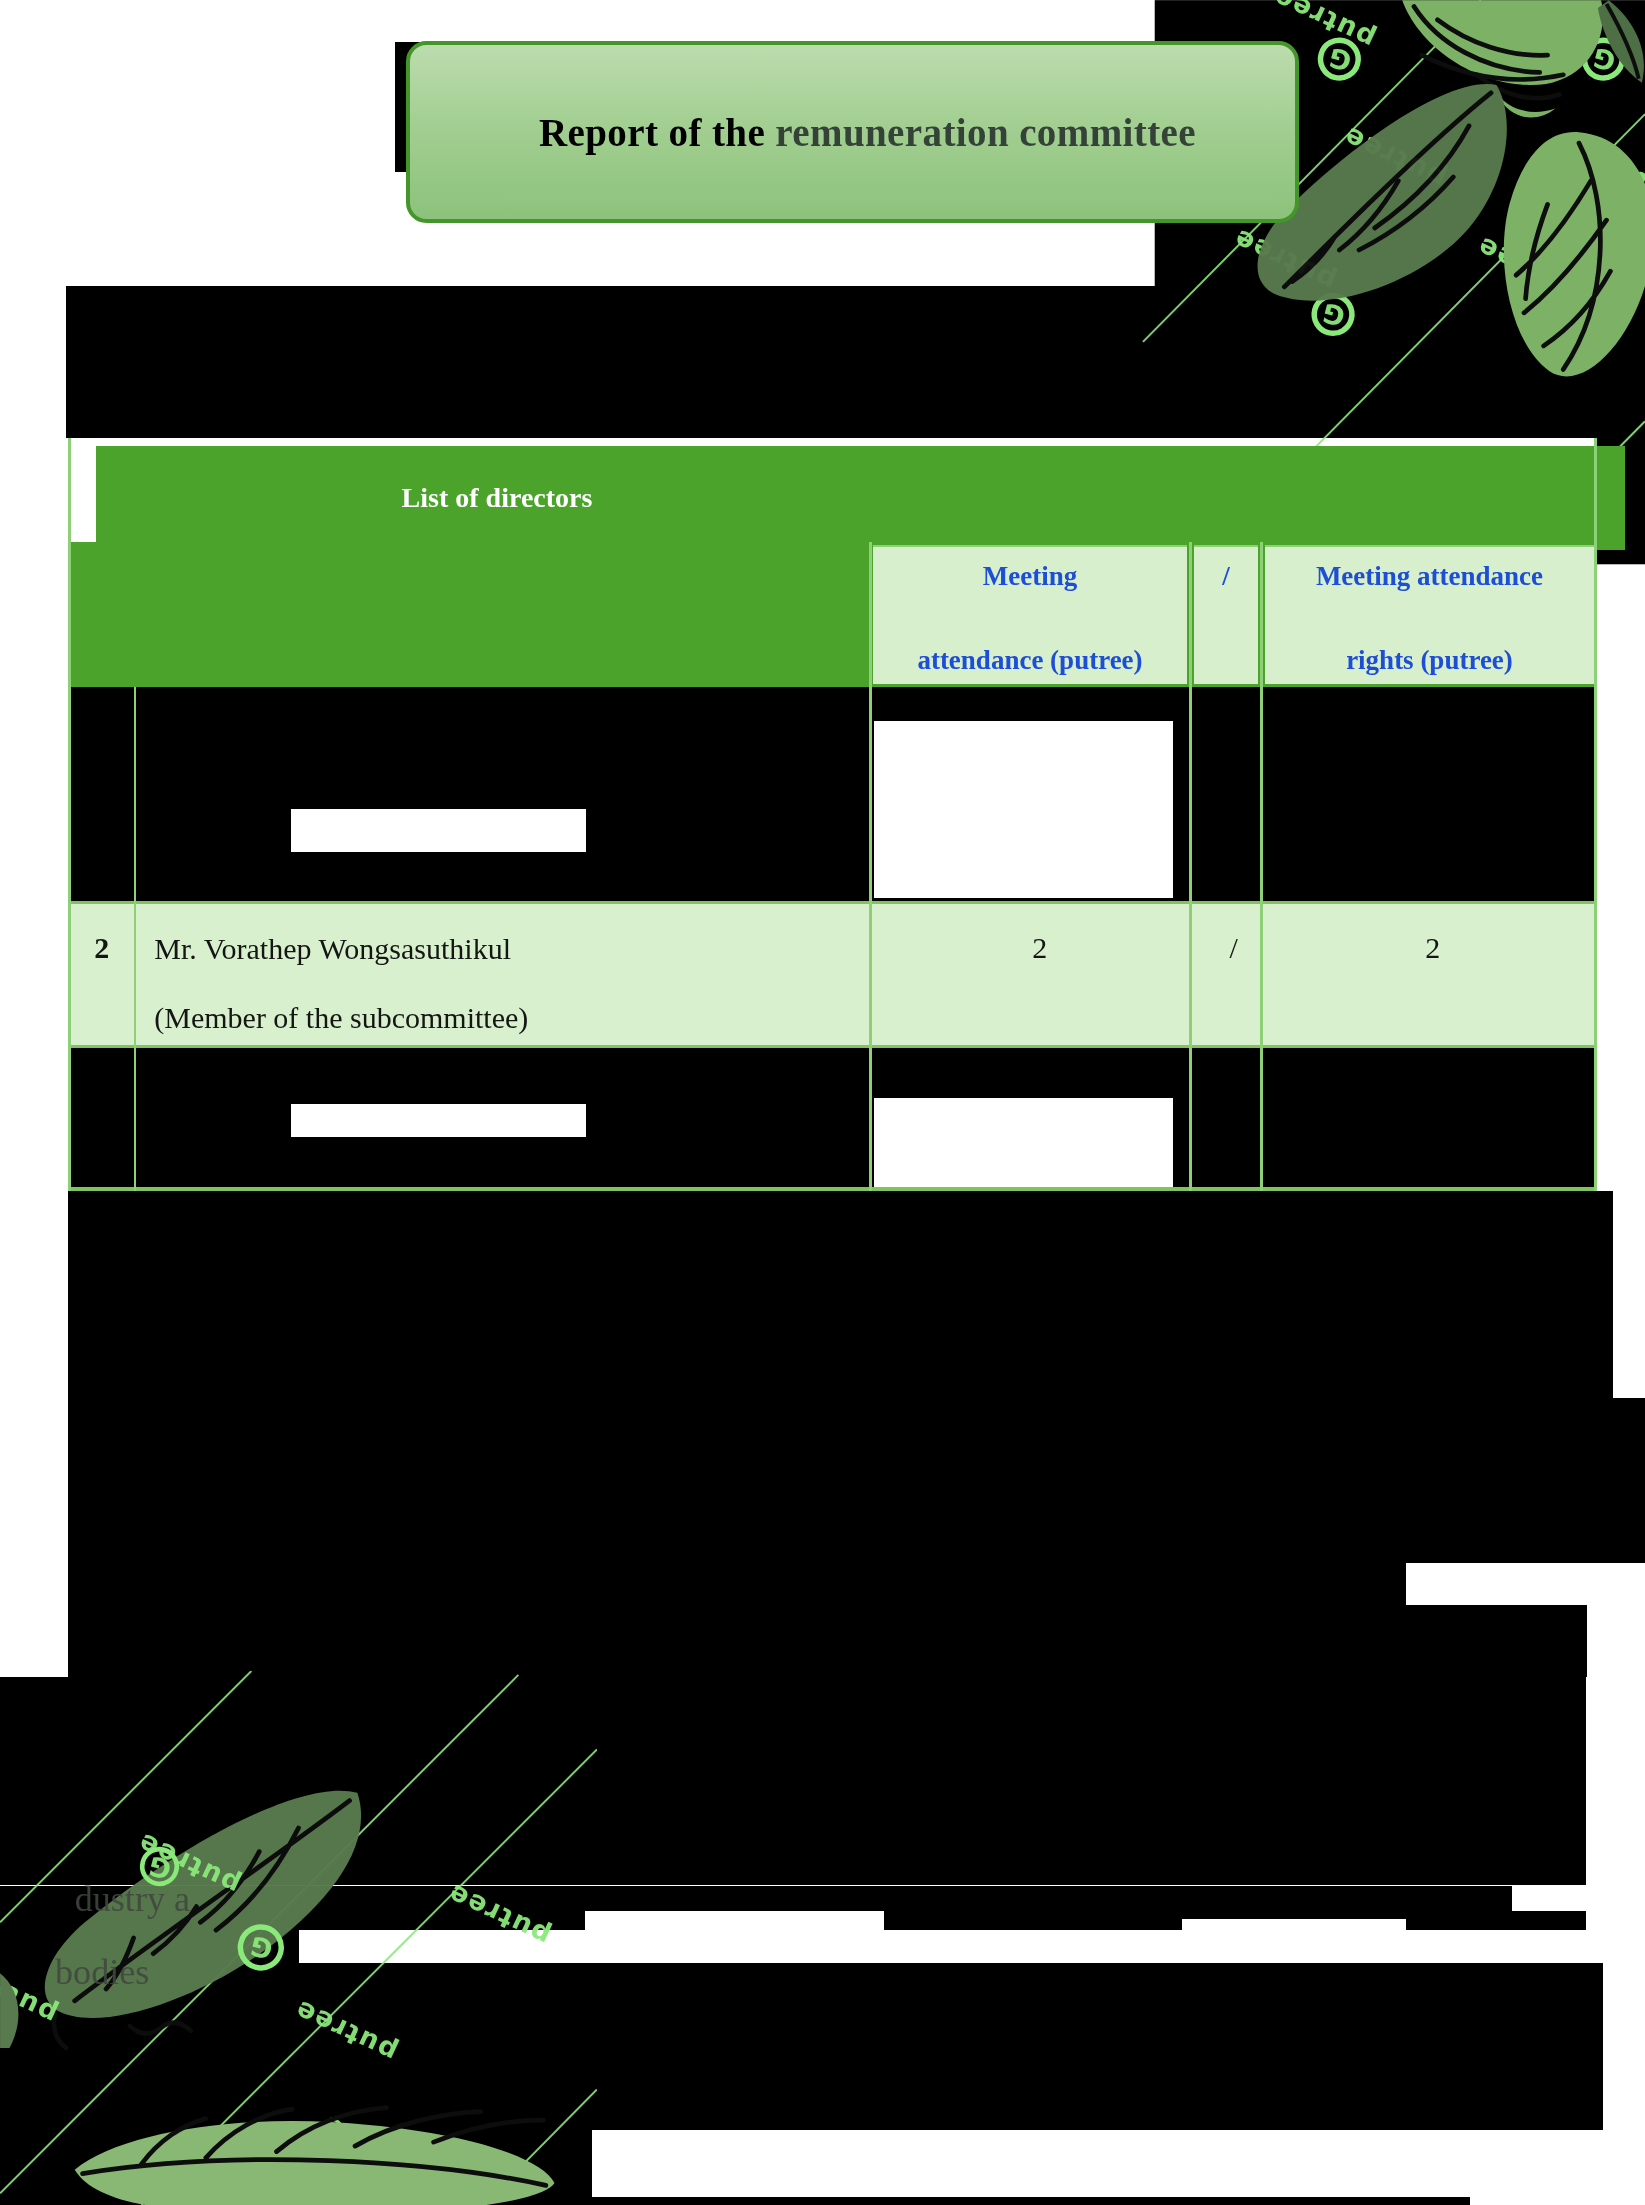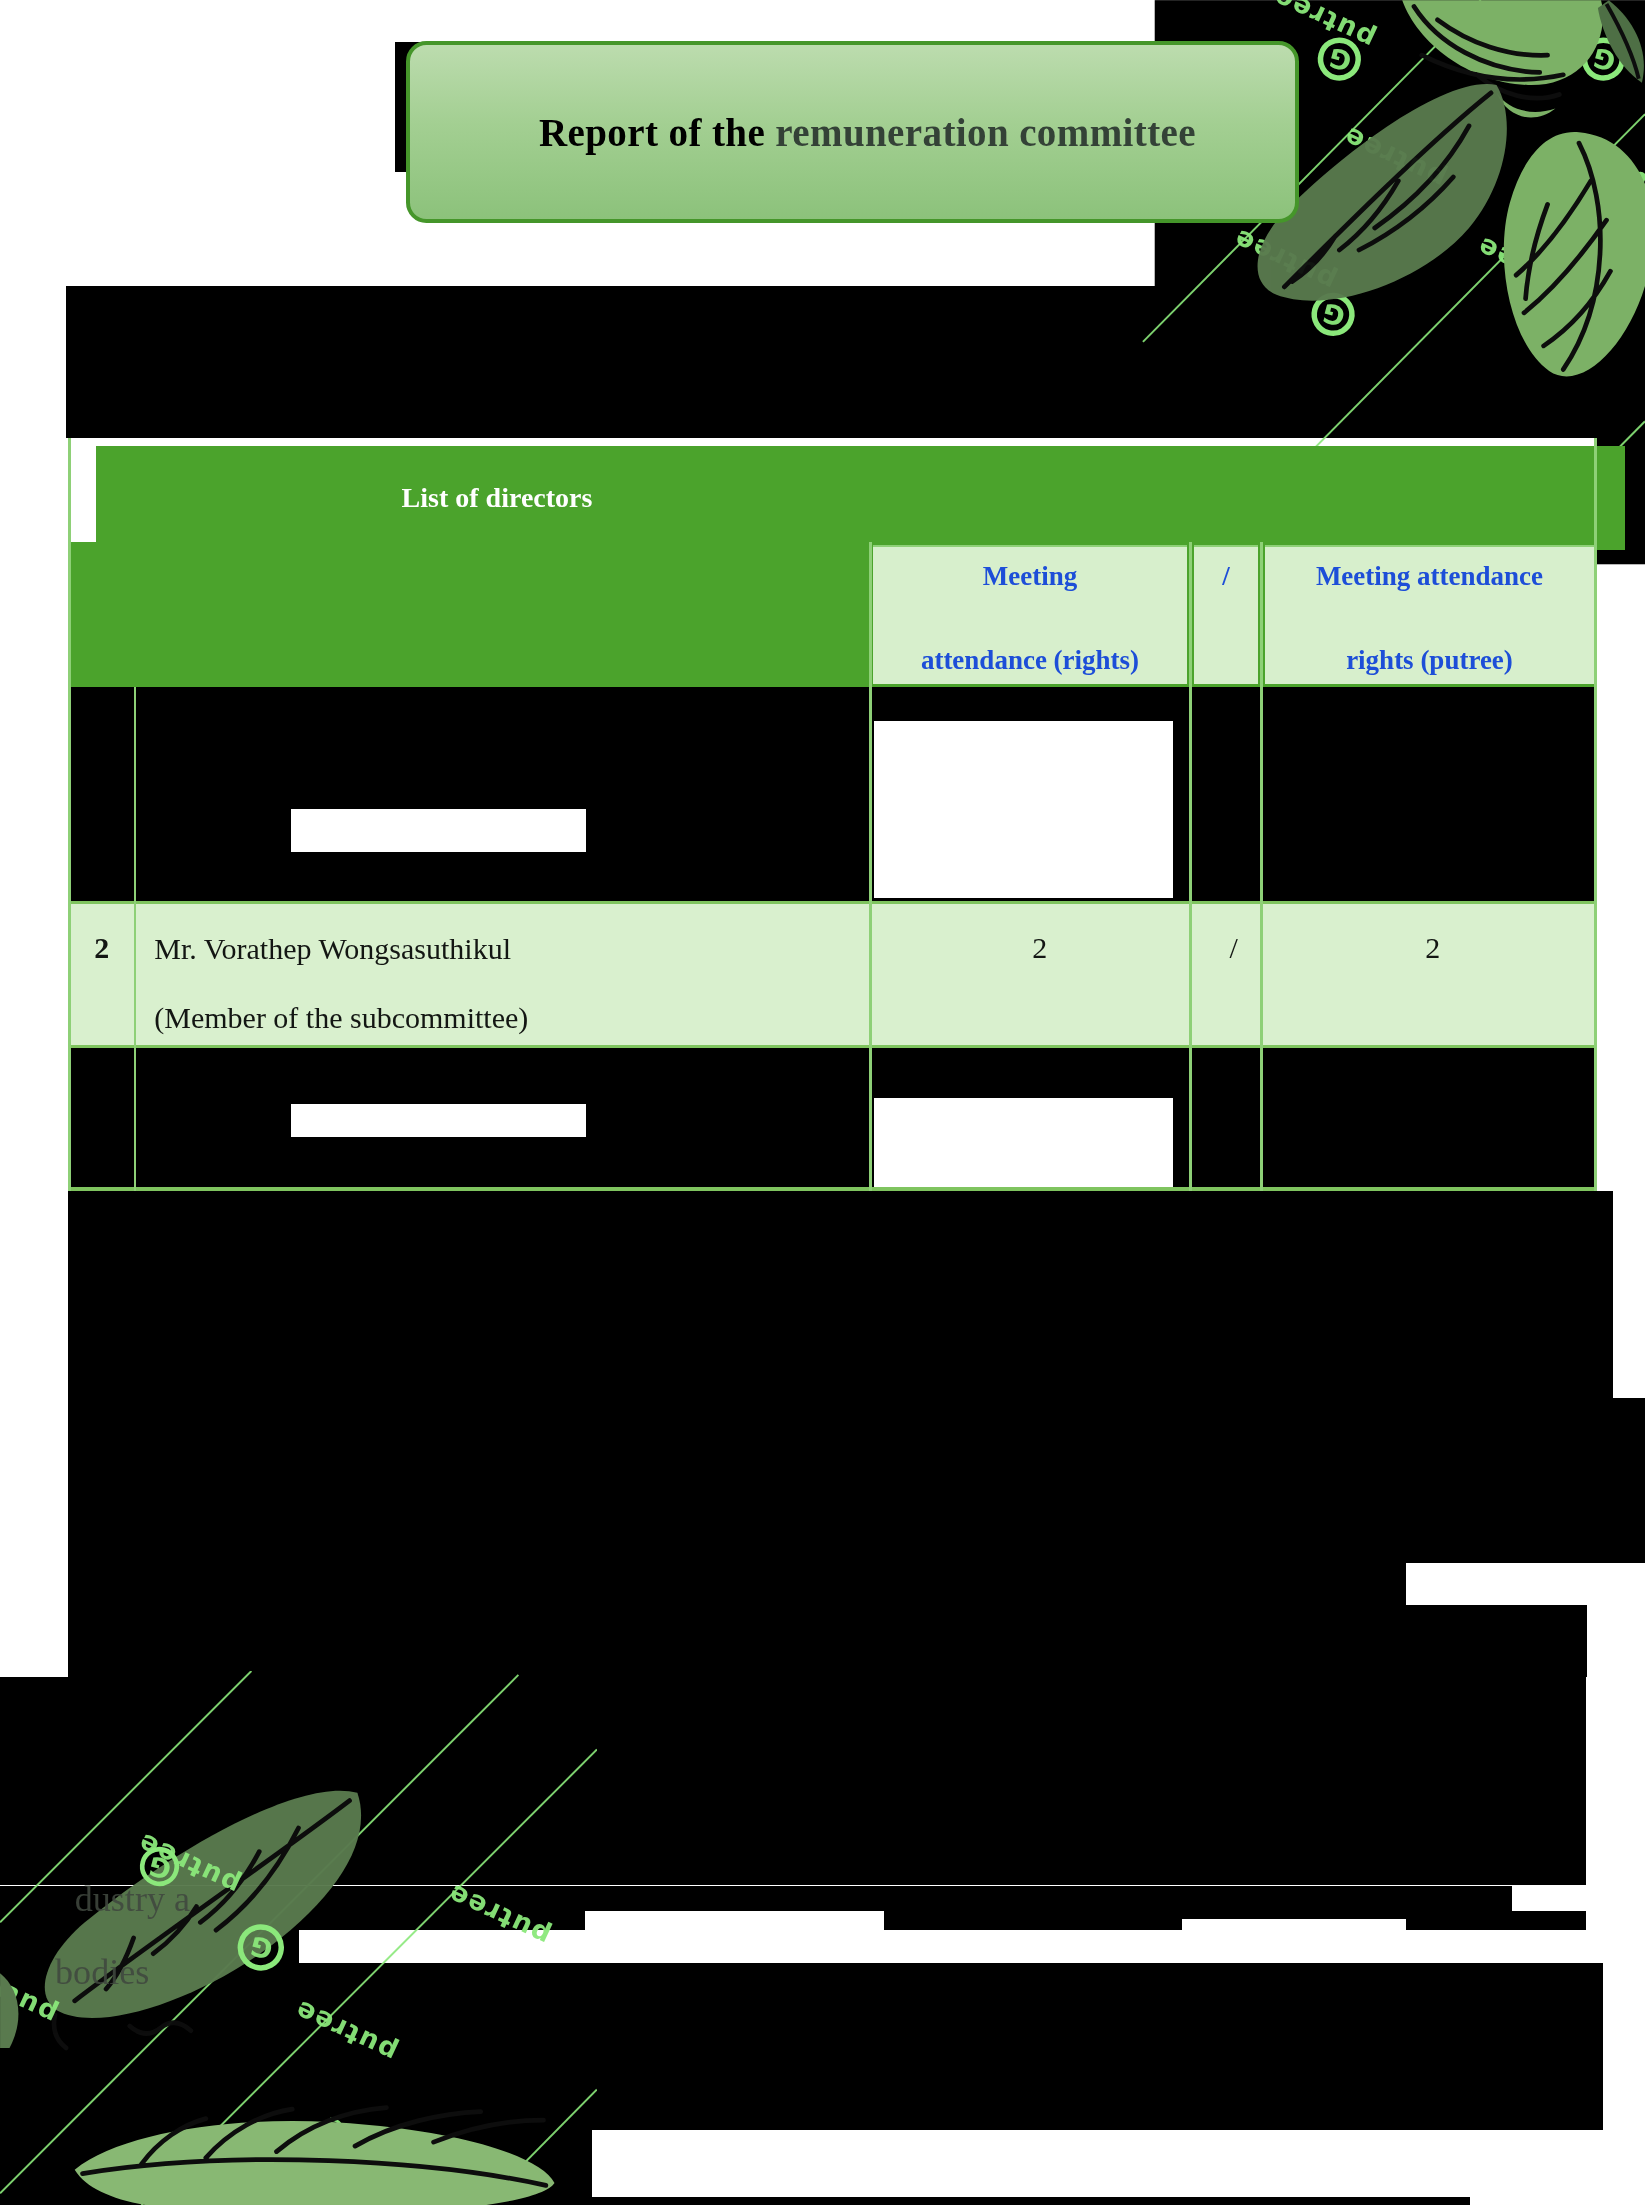--- a/index.html
+++ b/index.html
@@ -154,21 +154,21 @@
     </div>
   </div>
 
   <div class="rtable">
     <div class="hrow1">
       <div class="hc hc-left">List of directors</div>
     </div>
     <div class="hrow2">
       <div class="subcell sub3">
         <span>Meeting</span>
-        <span>attendance (rights)</span>
+        <span>attendance (putree)</span>
       </div>
       <div class="subcell sub4">
         <span>/</span>
       </div>
       <div class="subcell sub5">
         <span>Meeting attendance</span>
         <span>rights (putree)</span>
       </div>
     </div>
 

